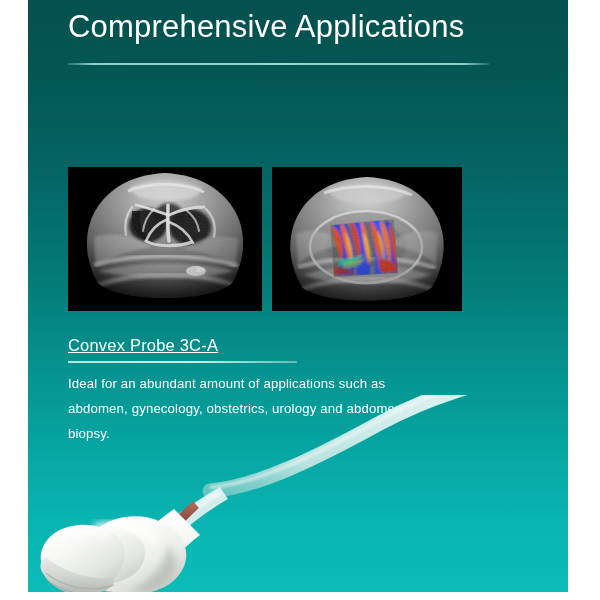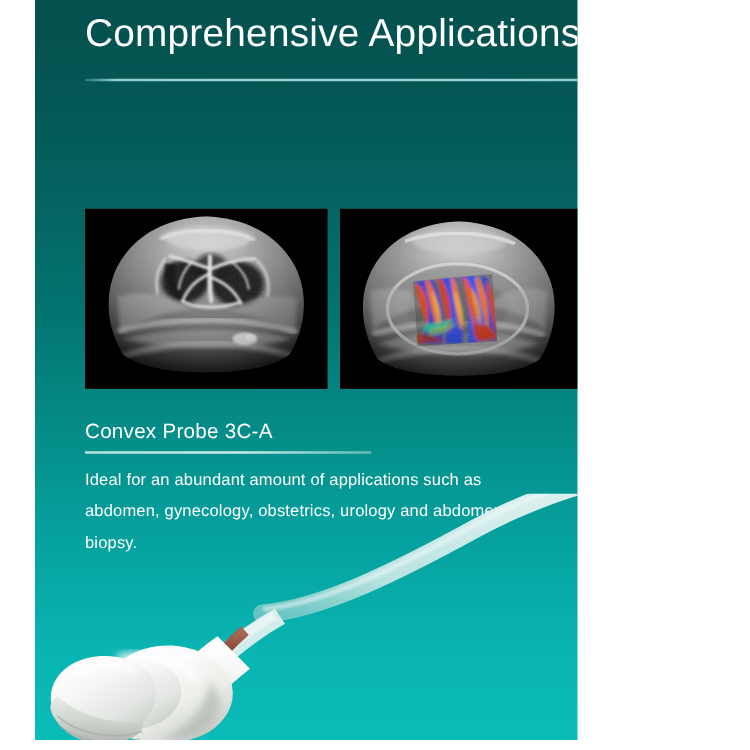--- a/index.html
+++ b/index.html
@@ -21,21 +21,21 @@
     height: 600px;
     background: #ffffff;
     overflow: hidden;
   }
 
   
   #panel {
     position: absolute;
     left: 28px;
     top: 0px;
-    width: 434px;
+    width: 540px;
     height: 592px;
     background: linear-gradient(to bottom,
         #04514f 0%,
         #045553 10%,
         #046260 26%,
         #037470 42%,
         #058c88 58%,
         #06a3a0 74%,
         #09b4b1 88%,
         #0bbcb8 100%);
@@ -79,20 +79,21 @@
   
   #probe-name {
     position: absolute;
     left: 40px;
     top: 336px;
     color: #ffffff;
     font-size: 16.5px;
     font-weight: 400;
     letter-spacing: 0.2px;
     white-space: nowrap;
+    text-decoration: underline;
   }
   #probe-name-rule {
     position: absolute;
     left: 40px;
     top: 361px;
     width: 229px;
     height: 2px;
     background: linear-gradient(to right, #b9e2e0, #cdeceb 55%, rgba(205,236,235,0.45));
   }
   #probe-desc {

